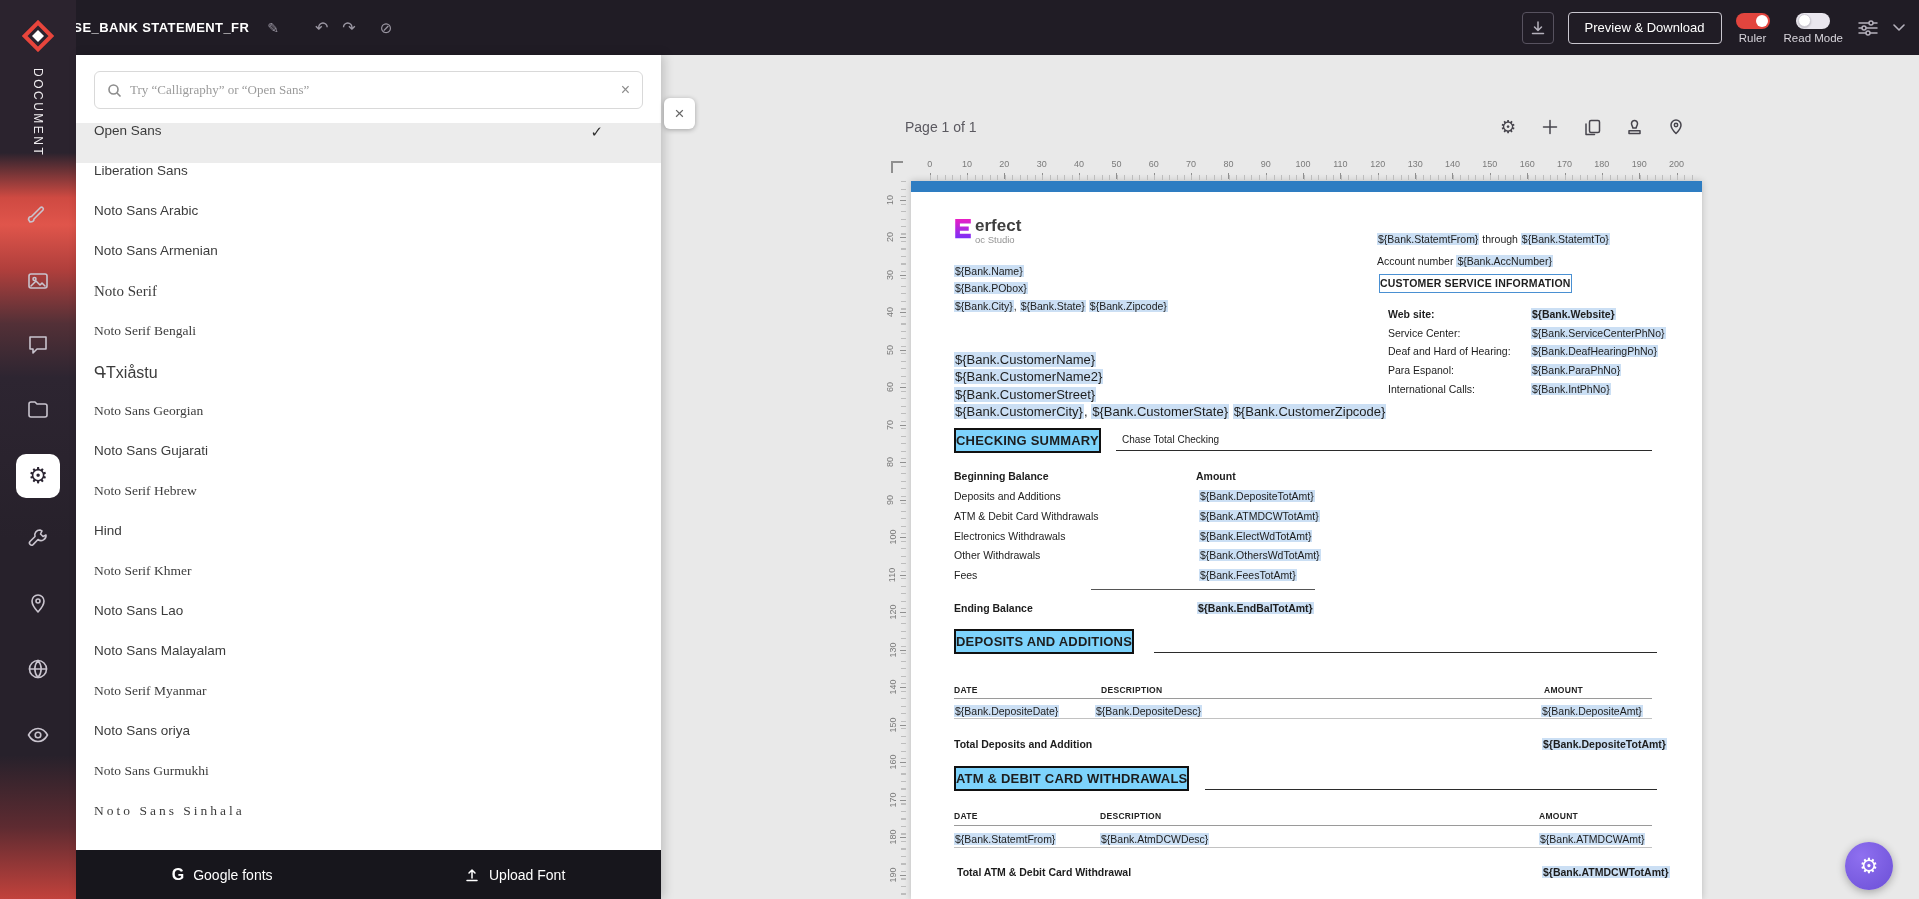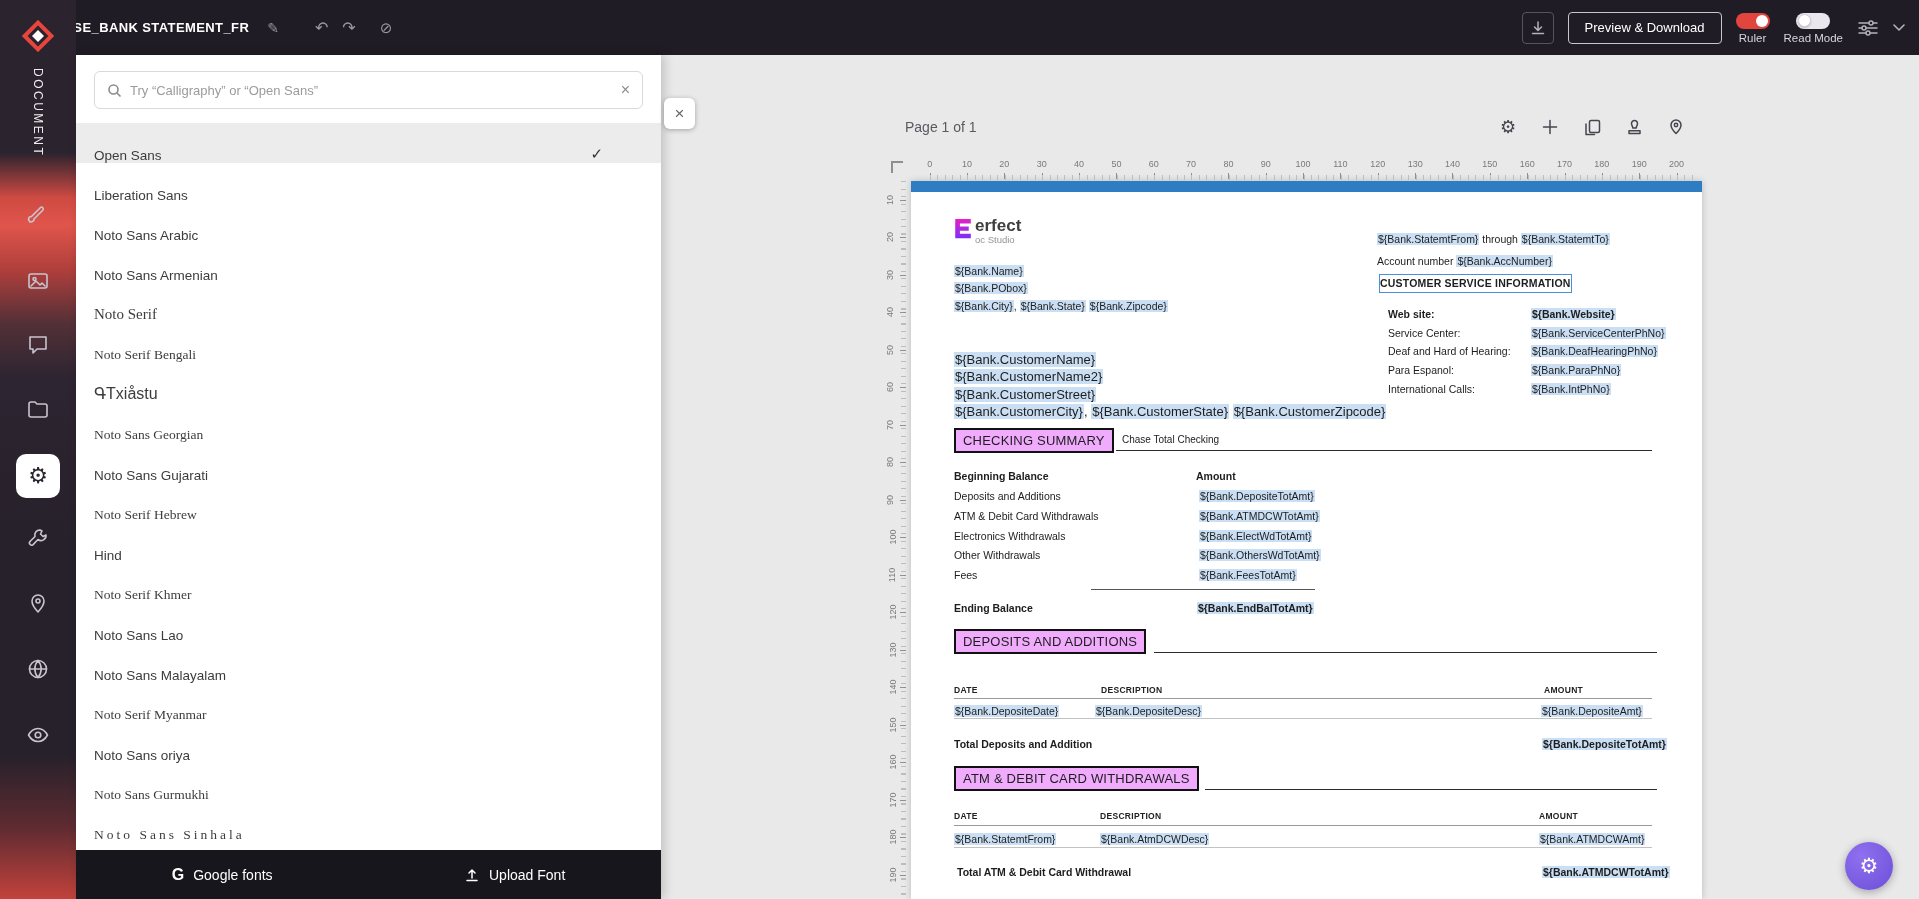--- a/index.html
+++ b/index.html
@@ -58,21 +58,21 @@
 
   
   .page{position:absolute;left:911px;top:181px;width:791px;height:718px;background:#fff;box-shadow:0 0 7px rgba(0,0,0,.2);z-index:3;overflow:hidden;color:#1d1d1d}
   .blue-bar{position:absolute;left:0;top:0;right:0;height:11px;background:#2e7dc2}
   .abs{position:absolute}
   .fs{font-size:10.5px;line-height:1.25}
   .b{font-weight:bold}
   .tok{background:#cbdff4;padding:0 1px;white-space:nowrap}
   .hline{position:absolute;height:1px;background:#2b2b2b}
   .hline-light{position:absolute;height:1px;background:#9a9a9a}
-  .box-title{position:absolute;border:2px solid #111;background:#f0abfc;font-weight:normal;font-size:13px;padding:3px 7px;white-space:nowrap;letter-spacing:.2px}
+  .box-title{position:absolute;border:2px solid #111;background:#7dd3fc;font-weight:bold;font-size:13px;padding:3px 0;white-space:nowrap;letter-spacing:.2px}
 
   .logo{left:41px;top:36px;display:flex;align-items:flex-start}
   .logo-txt{margin-left:2px}
   .logo-brand{font-size:17px;font-weight:600;color:#3f3f3f;line-height:18px}
   .logo-sub{font-size:9.5px;color:#949494;line-height:10px}
 
   .addr{left:43px;top:82px;line-height:17.3px;font-size:10.5px}
   .cust{left:43px;top:170px;line-height:17.3px;font-size:13px}
   .stmt{left:466px;top:52px;font-size:10.5px}
   .acct{left:466px;top:74px;font-size:10.5px}
@@ -91,25 +91,25 @@
   .ending .sum-label{width:240px}
 
   .th{position:absolute;font-size:8.5px;font-weight:bold;letter-spacing:.3px;color:#222}
   .total-line{position:absolute;font-size:10.5px;font-weight:bold;white-space:nowrap}
 
   
   .font-panel{position:absolute;left:76px;top:55px;width:585px;height:844px;background:#fff;z-index:45;box-shadow:3px 0 10px rgba(0,0,0,.18);display:flex;flex-direction:column}
   .search-wrap{padding:16px 18px 8px}
   .search-box{height:38px;border:1px solid #d9d9d9;border-radius:6px;display:flex;align-items:center;padding:0 12px;gap:8px}
   .search-box svg{stroke:#8c8c8c;fill:none;stroke-width:1.6;flex:none}
-  .search-box input{flex:1;border:none;outline:none;font-size:13px;color:#a16207;font-family:Liberation Sans, sans-serif}
+  .search-box input{flex:1;border:none;outline:none;font-size:13px;color:#a16207;font-family:Liberation Serif, serif}
   .search-box input::placeholder{color:#9b9b9b}
   .clear-x{color:#8c8c8c;font-size:16px;cursor:pointer;line-height:1}
   .font-list{flex:1;overflow:hidden;margin-top:6px}
-  .font-row{height:40px;display:flex;align-items:flex-end;padding:0 92px 0 18px;position:relative;cursor:pointer}
+  .font-row{height:40px;display:flex;align-items:flex-start;padding:0 92px 0 18px;position:relative;cursor:pointer}
   .font-row.selected{background:#ececec}
   .fname{font-size:13.5px;color:#3c3c3c;white-space:nowrap}
   .fname.serif{font-family:"Liberation Serif",serif}
   .fname.lg{font-size:15px}
   .fname.sm{font-size:16px}
   .fname.sp{letter-spacing:3px}
   .check{position:absolute;right:58px;display:none;font-size:15px;color:#2f2f2f}
   .font-row.selected .check{display:block}
   .panel-footer{height:49px;background:#17161c;display:flex;align-items:center;justify-content:space-around;color:#fff;font-size:14px}
   .footer-btn{display:flex;align-items:center;gap:9px;cursor:pointer}

